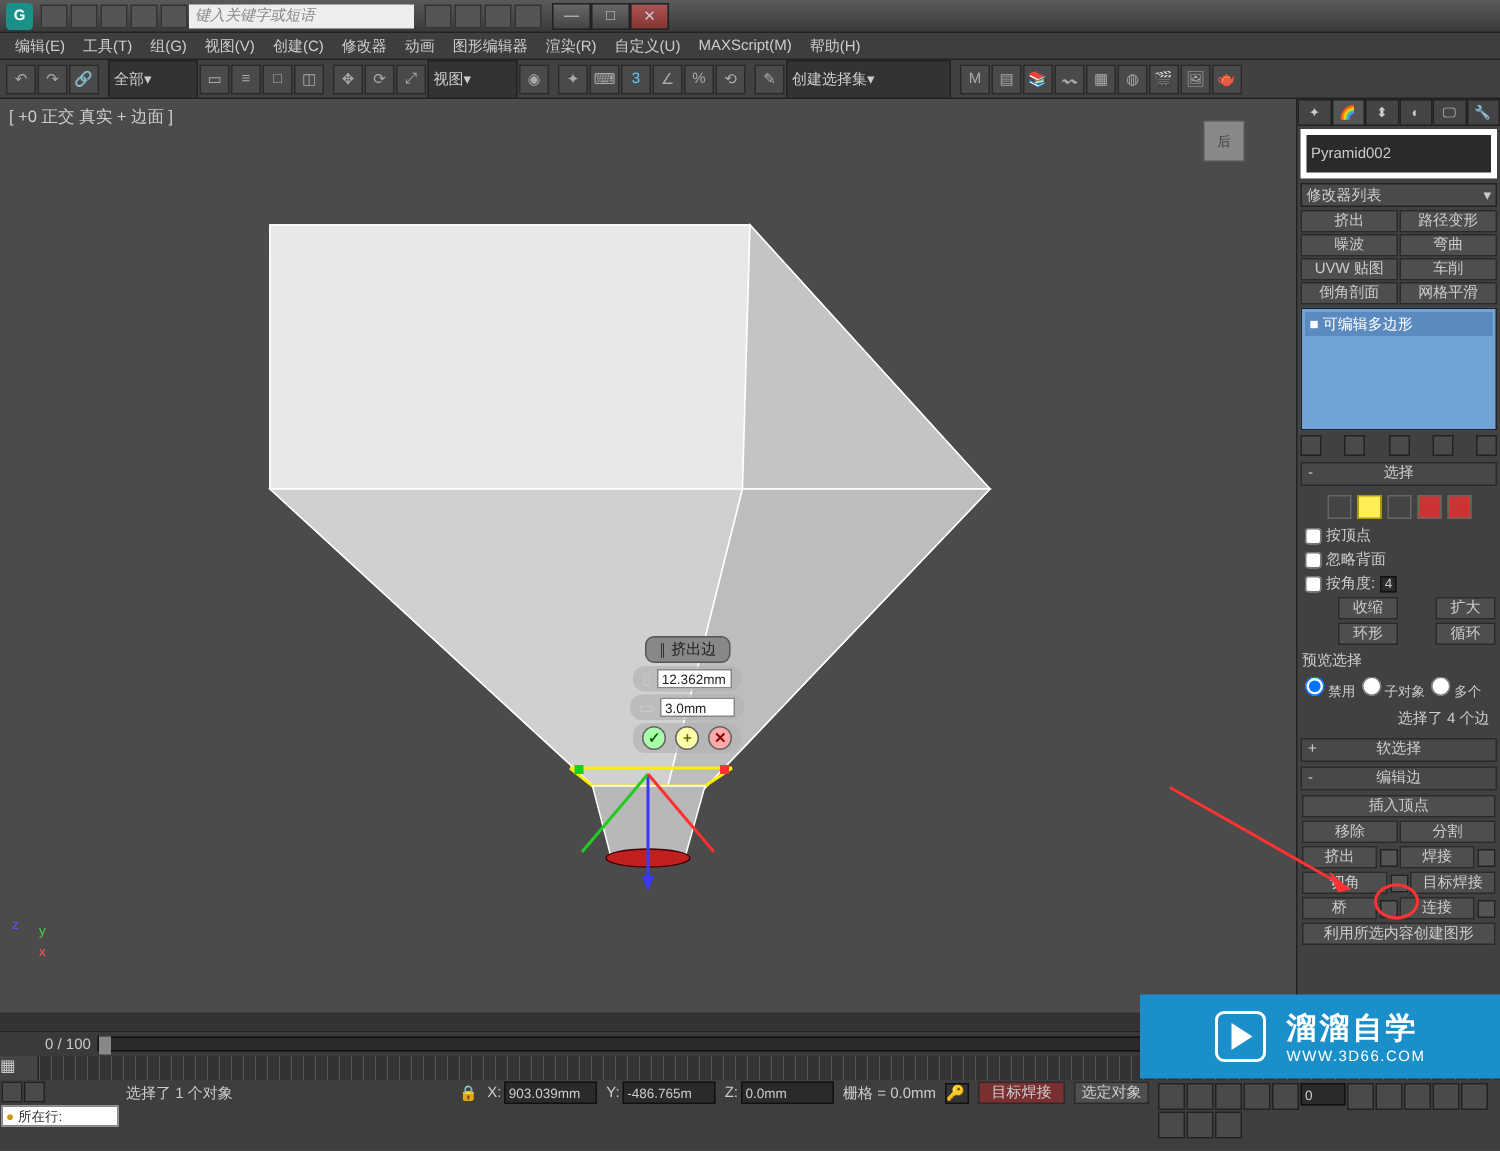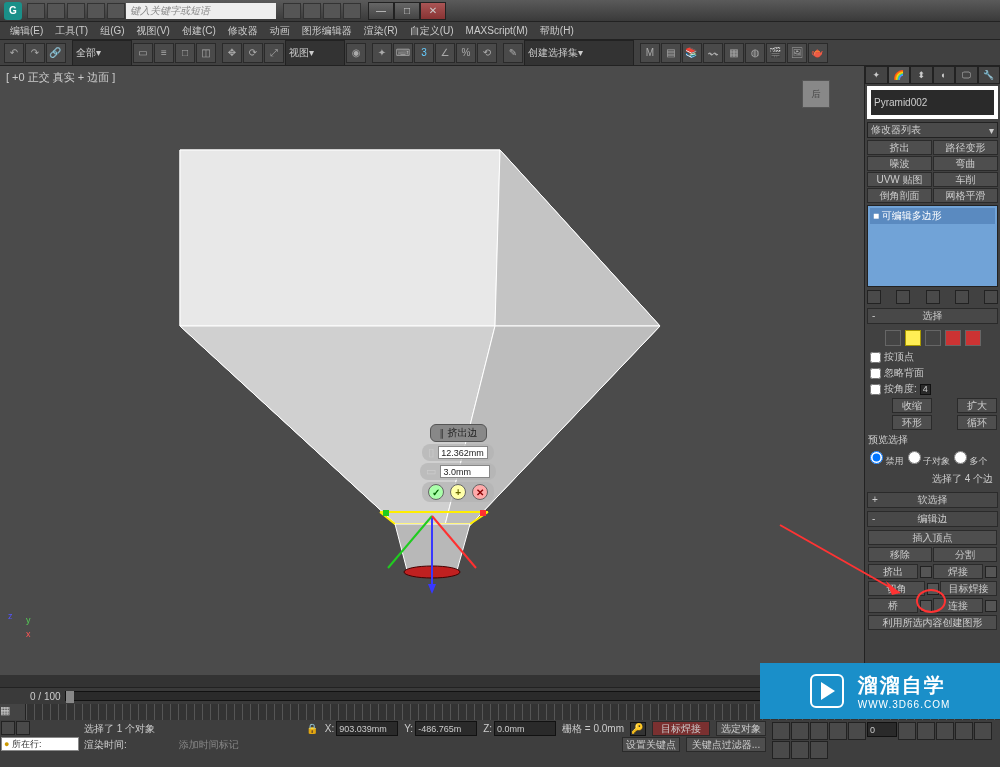--- a/index.html
+++ b/index.html
@@ -371,28 +371,20 @@
         </div>
       <div class="coord-grp">
           <span>Z:</span>
           <input class="coord-input" value="0.0mm" style="">
         </div>
       <span>栅格 = 0.0mm</span>
       <span style="width:16px;height:14px;background:#333;border:1px solid #111">🔑</span>
       <div class="cp-btn" style="width:58px;background:#7a3030">目标焊接</div>
       <div class="cp-btn" style="width:50px">选定对象</div>
     </div>
-    <div class="status-row">
-      <span>渲染时间:</span>
-      <span style="width:40px"></span>
-      <span style="color:#888">添加时间标记</span>
-      <span style="flex:1"></span>
-      <div class="cp-btn" style="width:58px">设置关键点</div>
-      <div class="cp-btn" style="width:80px">关键点过滤器...</div>
-    </div>
   </div>
   <div class="status-right">
     <div class="sb-btn"></div>
     <div class="sb-btn"></div>
     <div class="sb-btn"></div>
     <div class="sb-btn"></div>
     <div class="sb-btn"></div>
     <input class="coord-input" style="width: 30px;" value="0">
     <div class="sb-btn"></div>
     <div class="sb-btn"></div>

